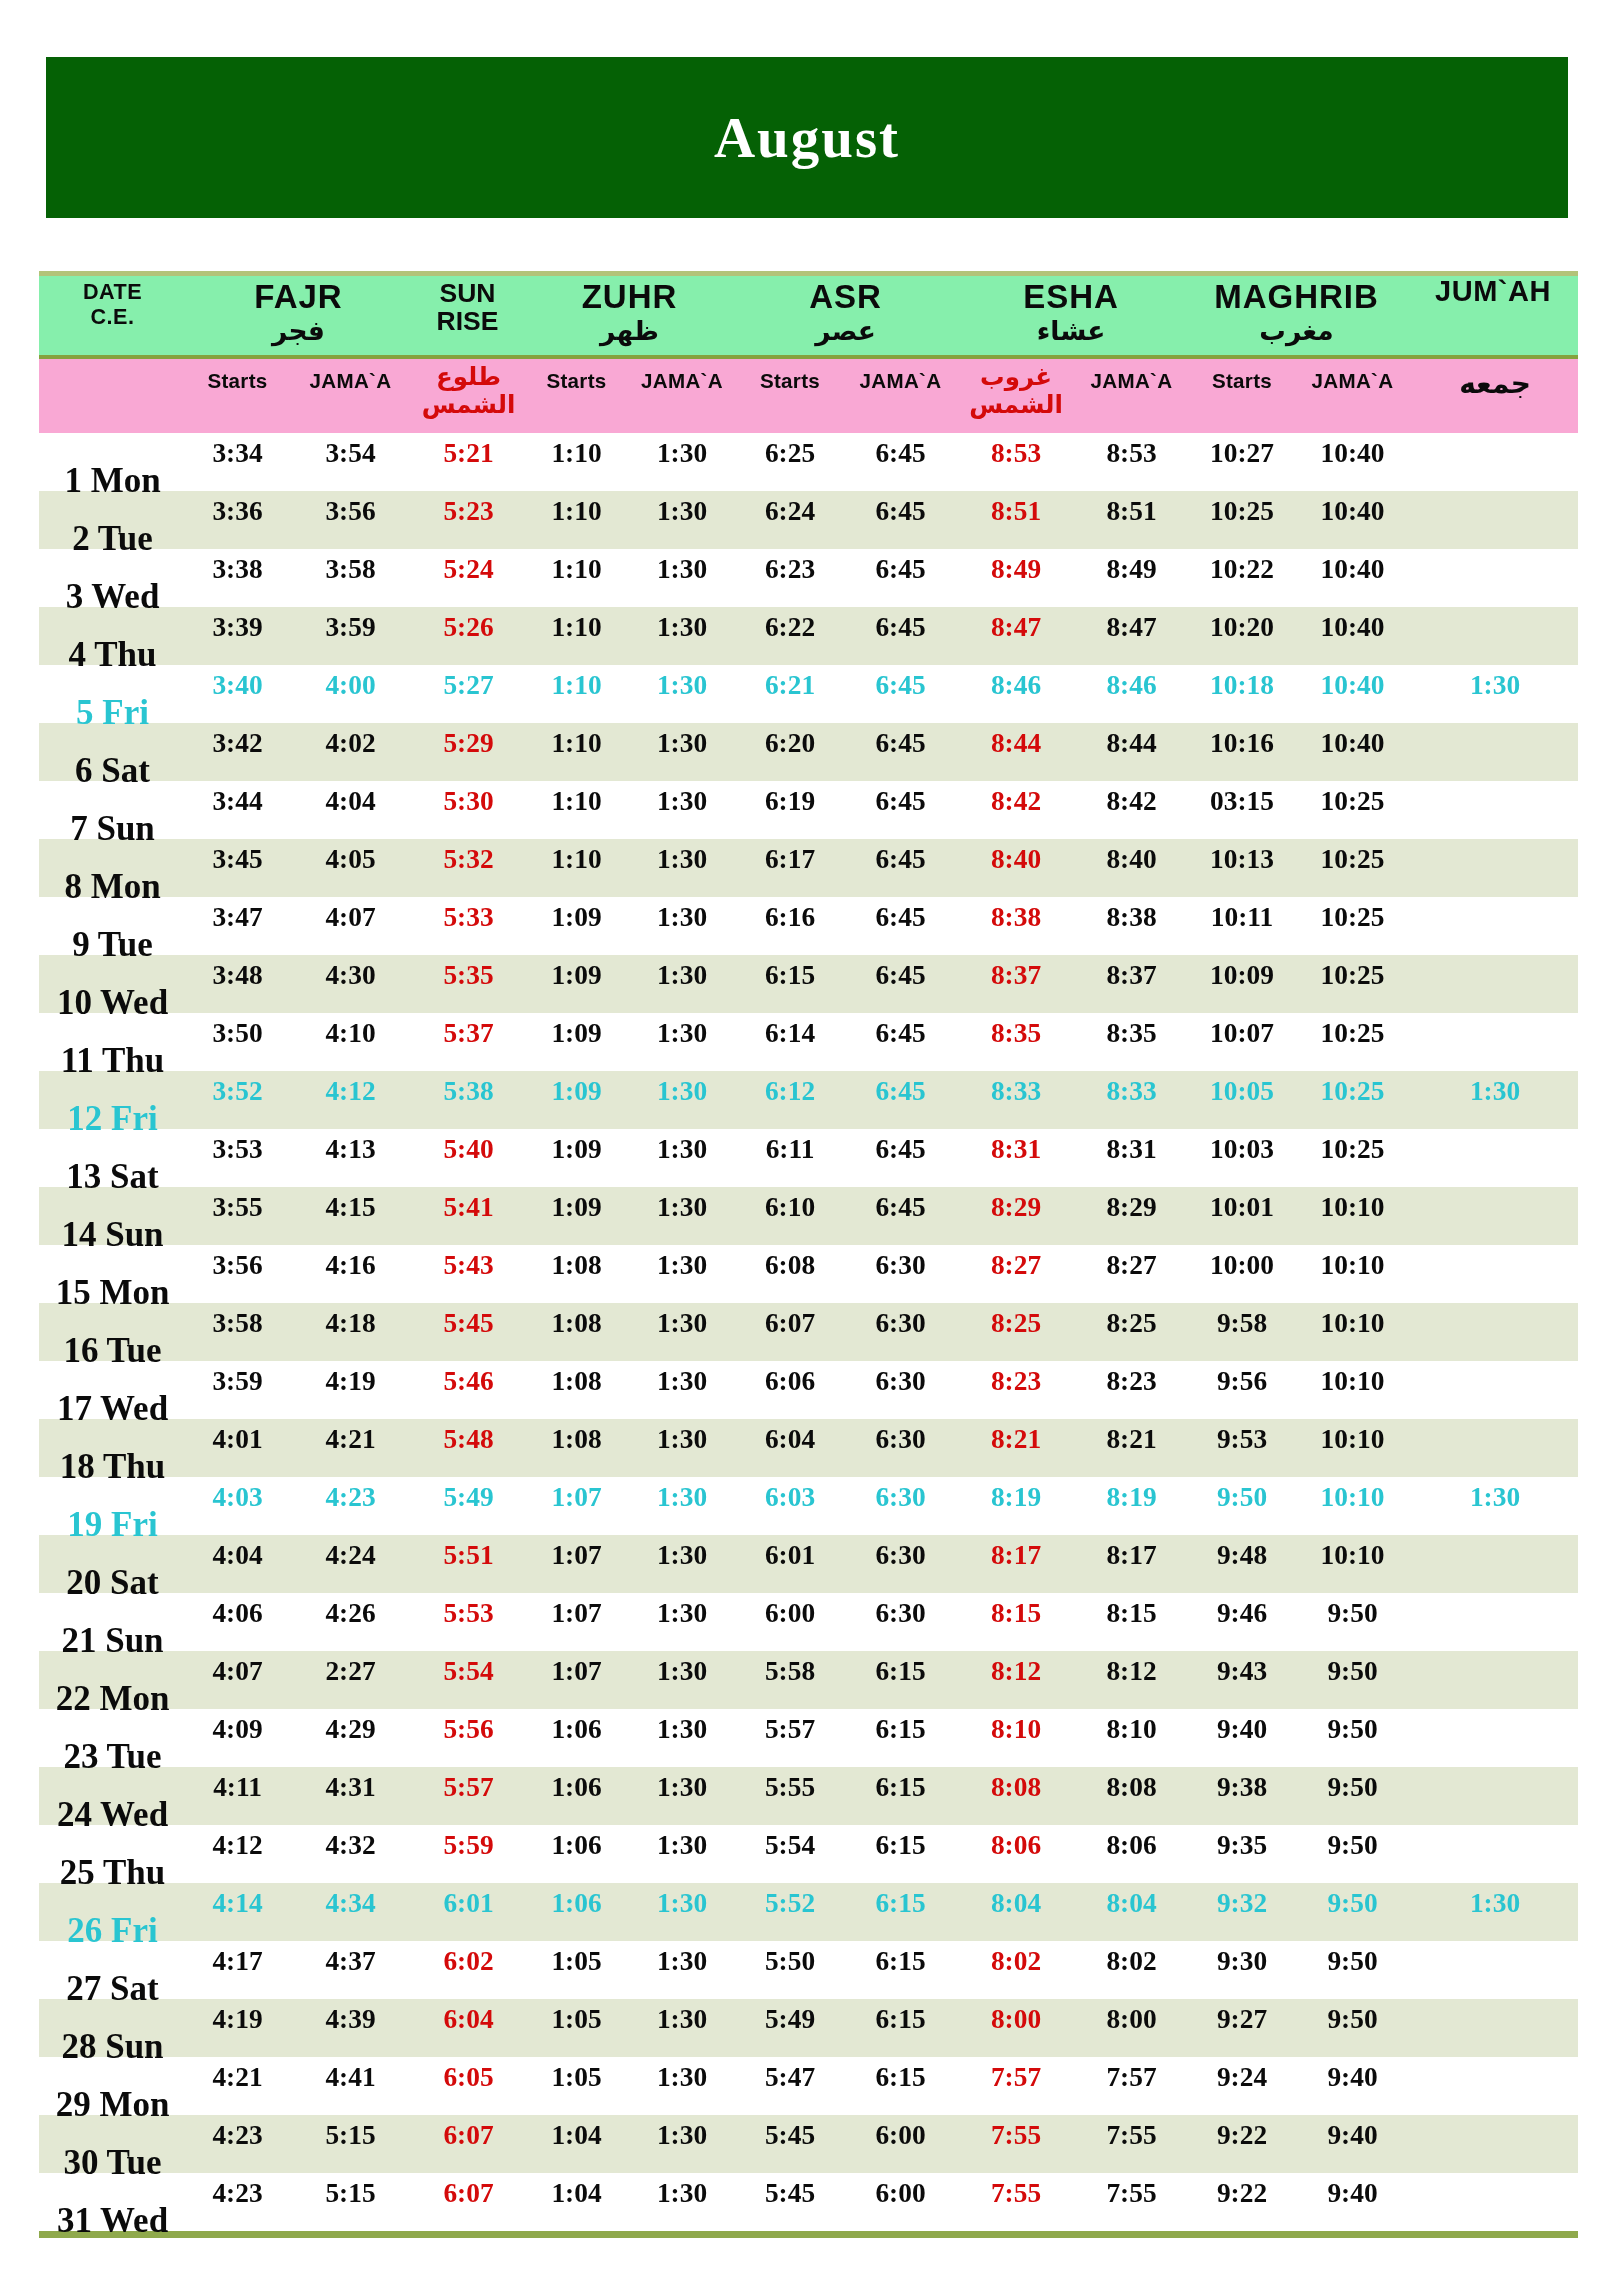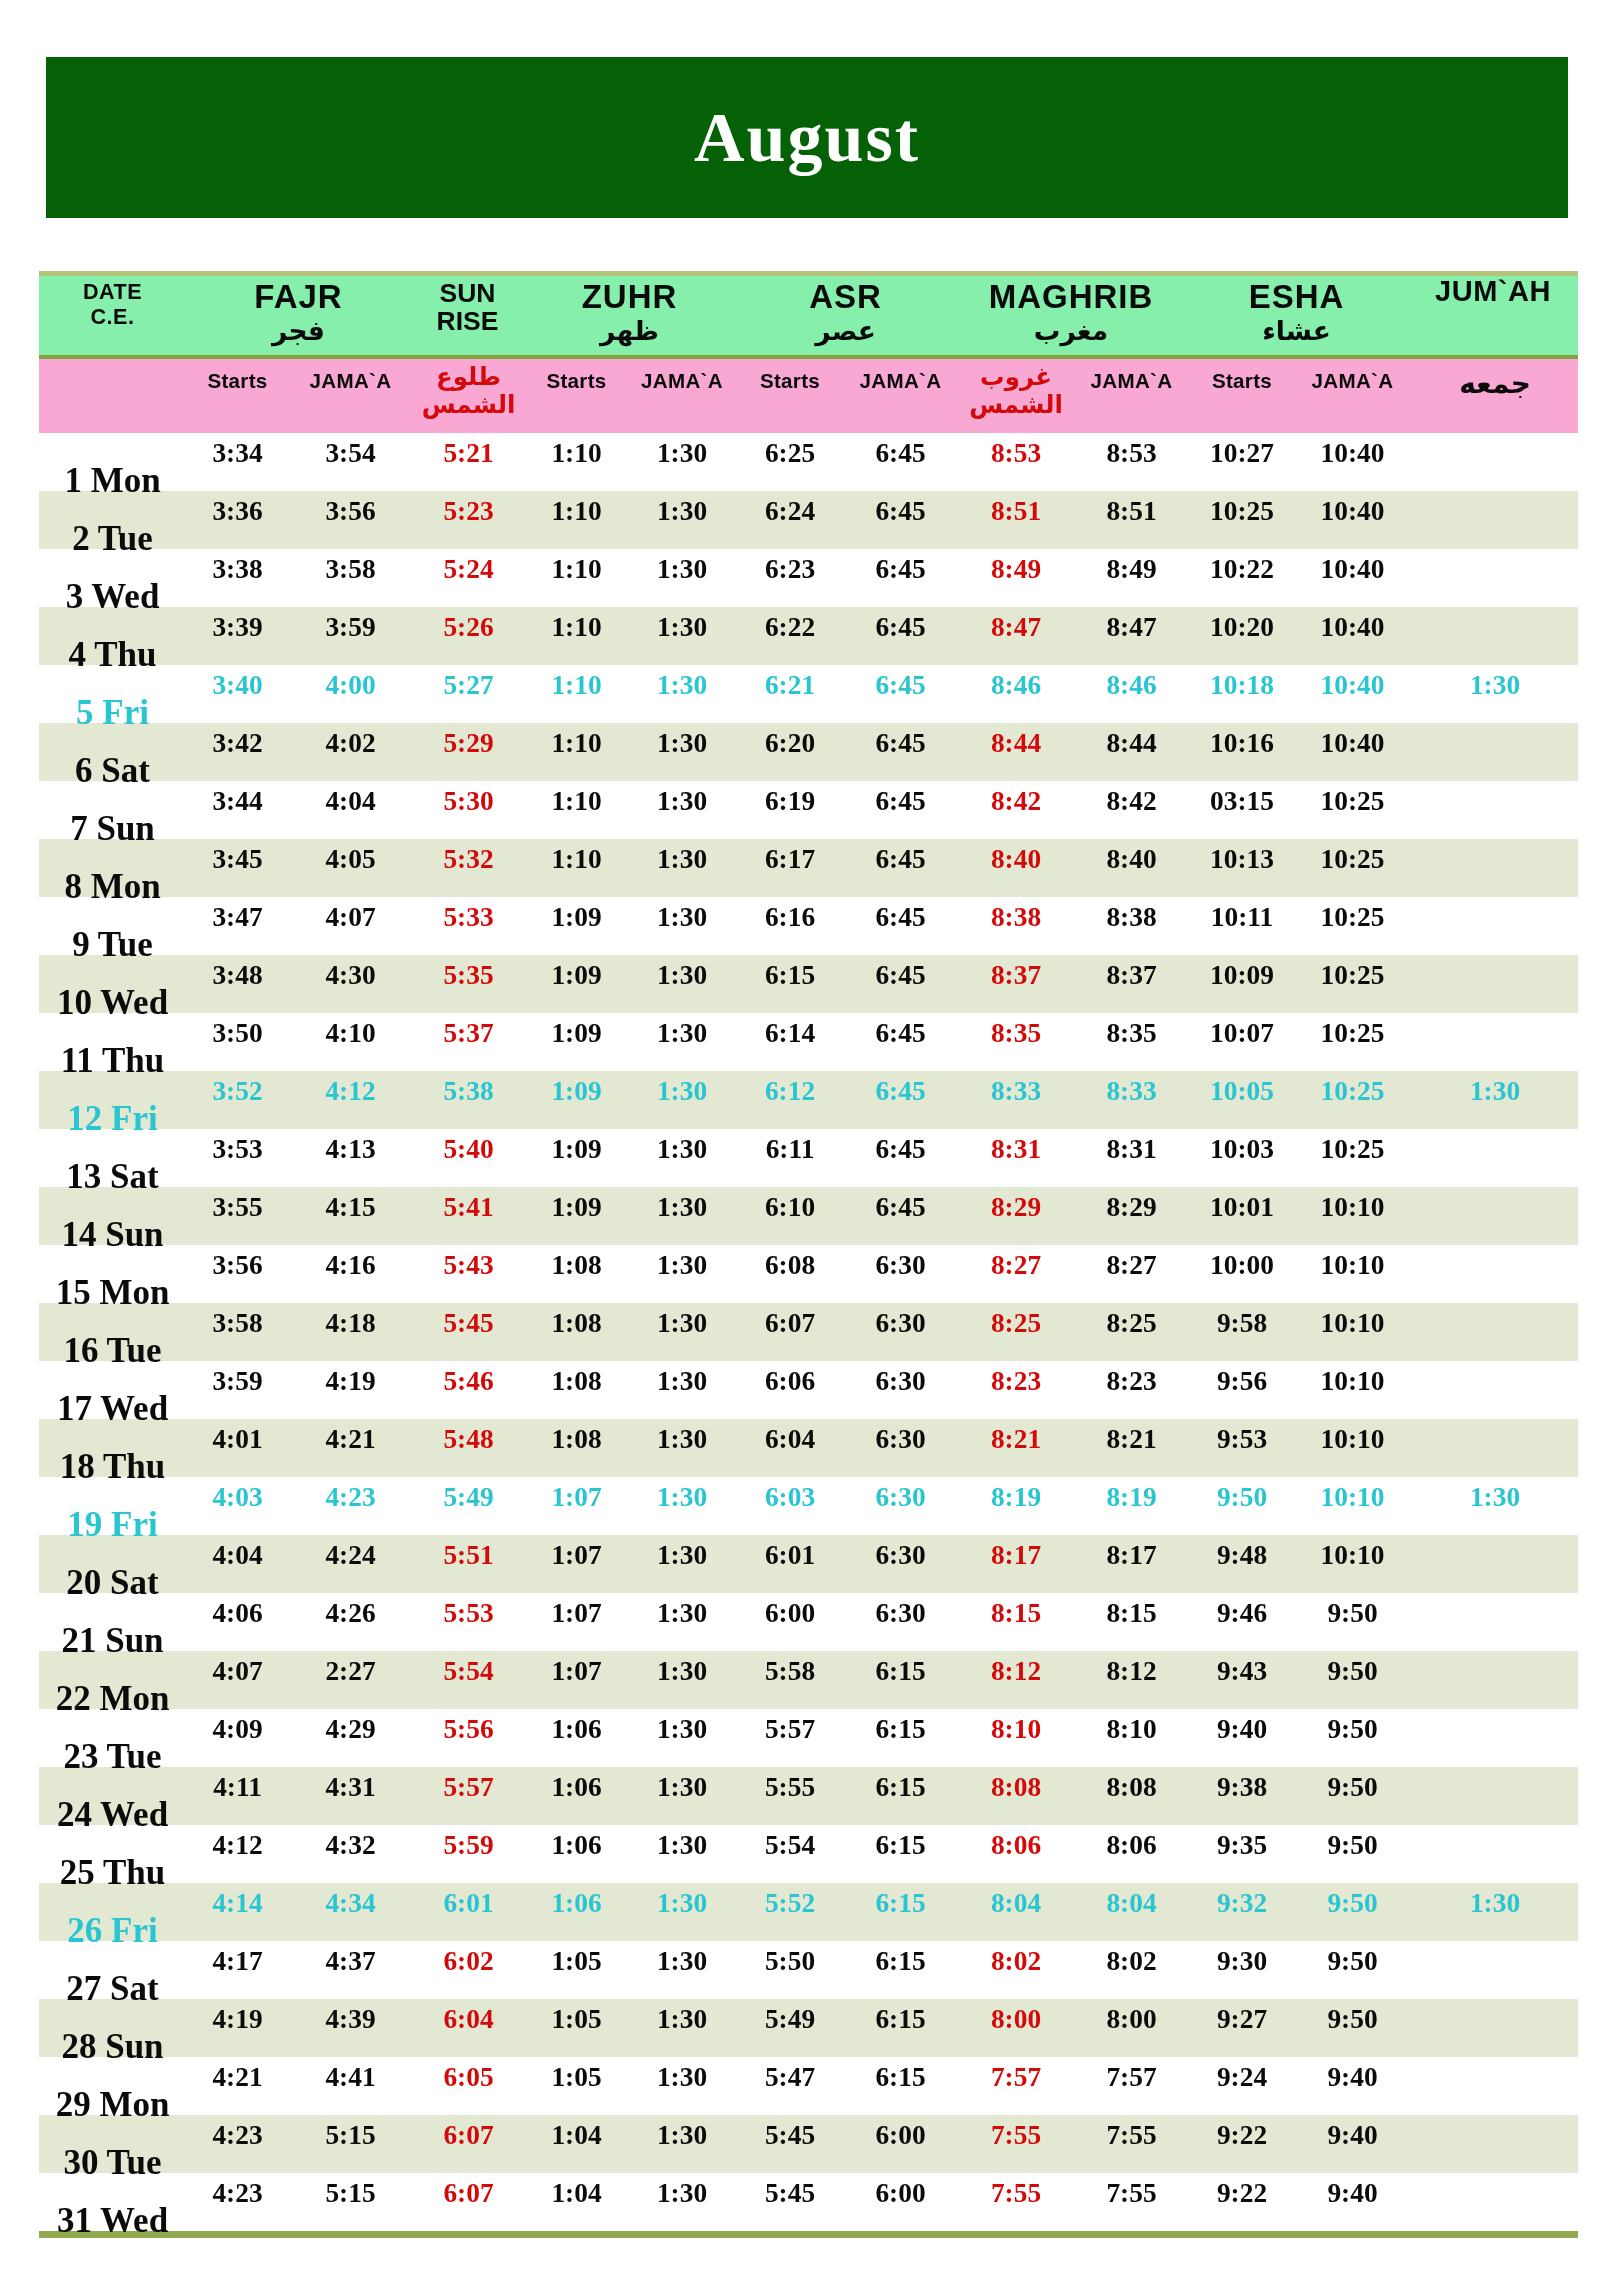--- a/index.html
+++ b/index.html
@@ -11,21 +11,21 @@
     position:relative;
     -webkit-font-smoothing:antialiased;
   }
   .banner{
     position:absolute;left:46px;top:57px;width:1522px;height:161px;
     background:#056105;
     display:flex;align-items:center;justify-content:center;
   }
   .banner .month{
     font-family:"Liberation Serif", serif;
-    font-weight:bold;font-size:70px;color:#ffffff;letter-spacing:2px;
+    font-weight:bold;font-size:57px;color:#ffffff;letter-spacing:2px;
   }
   .tablewrap{position:absolute;left:39px;top:271px;width:1539px;}
   .topline{height:4.9px;background:#b3c379;}
   .midline{height:3.9px;background:#85a23e;}
   .bottomline{height:6.9px;background:#8fa94c;}
 
   .header{
     display:grid;
     grid-template-columns:147px 225px 113px 211px 221px 230px 221px 172px;
     height:79px;background:#86efac;
@@ -93,26 +93,26 @@
     </div>
     <div class="hcell">
       <div class="hbig">ZUHR</div>
       <div class="harabic">ظهر</div>
     </div>
     <div class="hcell">
       <div class="hbig">ASR</div>
       <div class="harabic">عصر</div>
     </div>
     <div class="hcell">
+      <div class="hbig">ESHA</div>
+      <div class="harabic">عشاء</div>
+    </div>
+    <div class="hcell">
       <div class="hbig">MAGHRIB</div>
       <div class="harabic">مغرب</div>
-    </div>
-    <div class="hcell">
-      <div class="hbig">ESHA</div>
-      <div class="harabic">عشاء</div>
     </div>
     <div class="hcell">
       <div class="hjum">JUM`AH</div>
     </div>
   </div>
 
   <div class="midline"></div>
 
   <div class="subheader">
     <div class="scell"></div>

